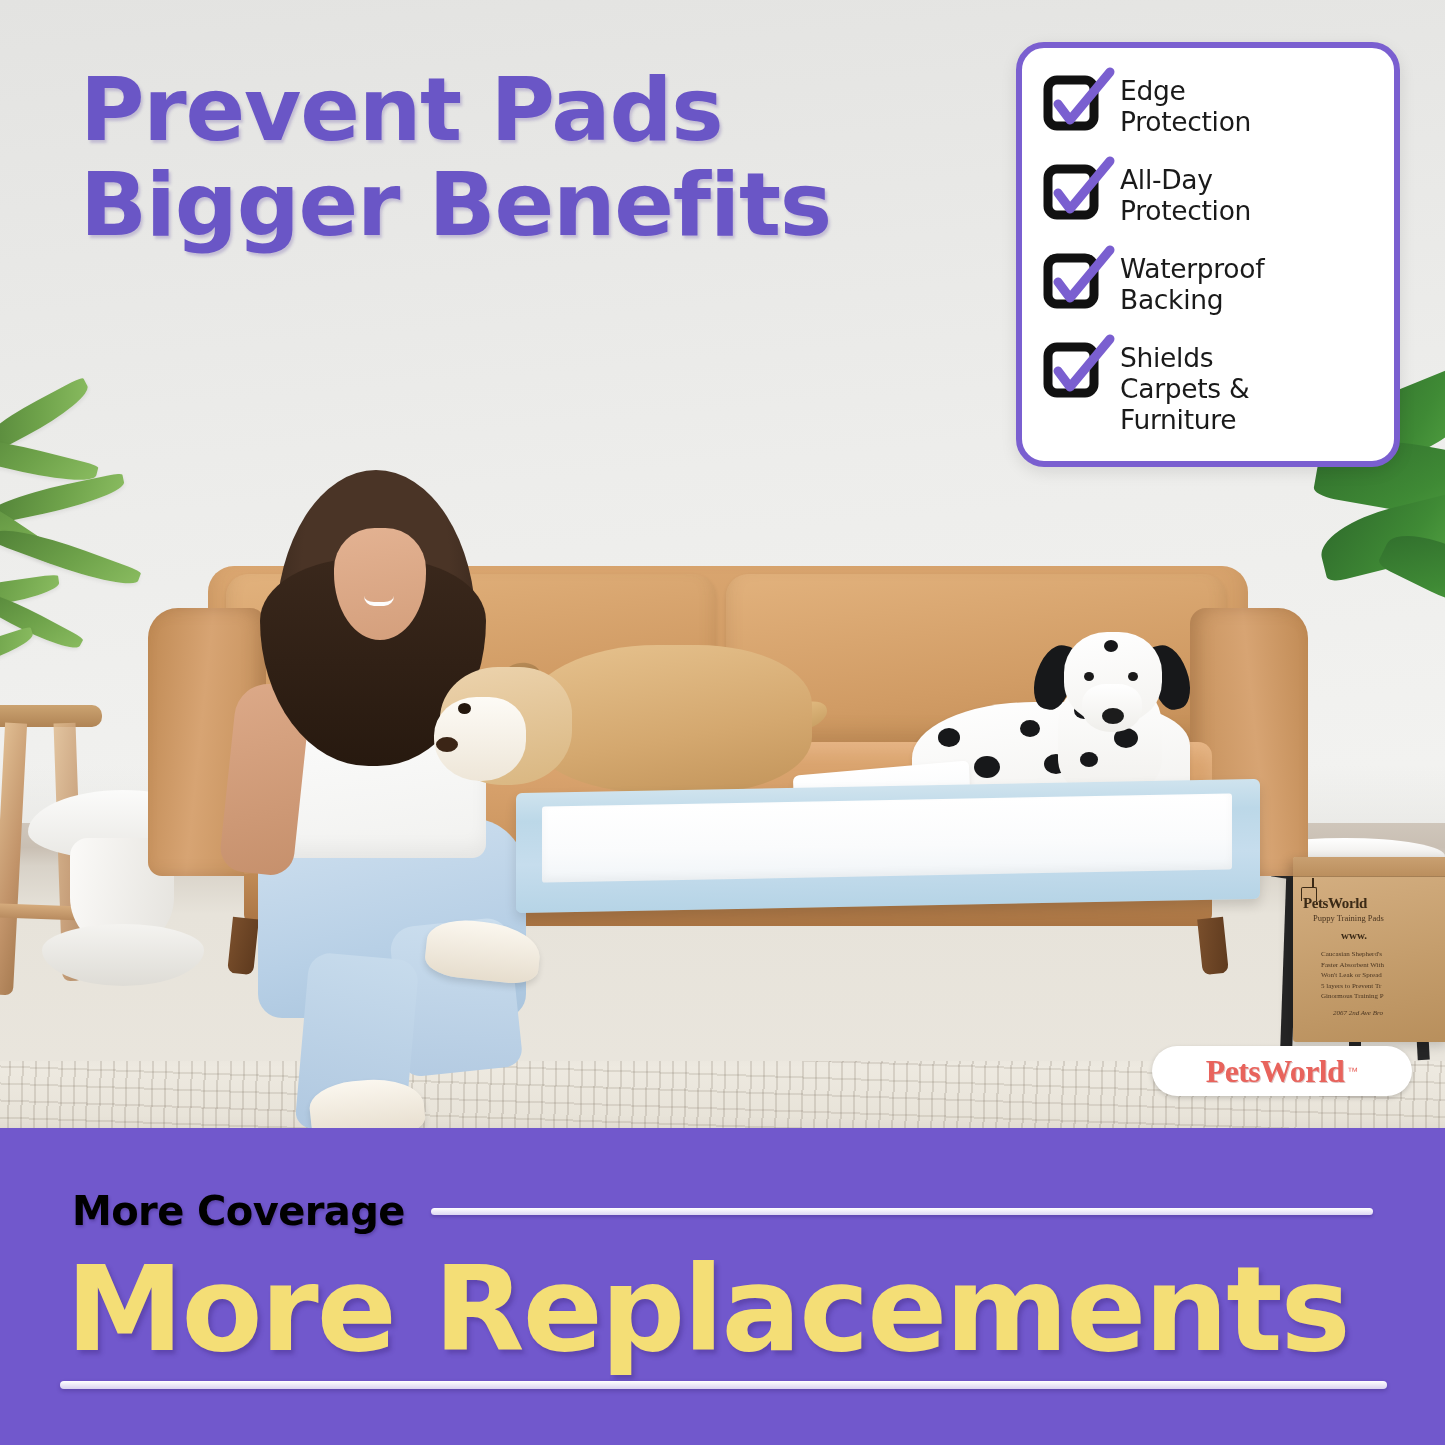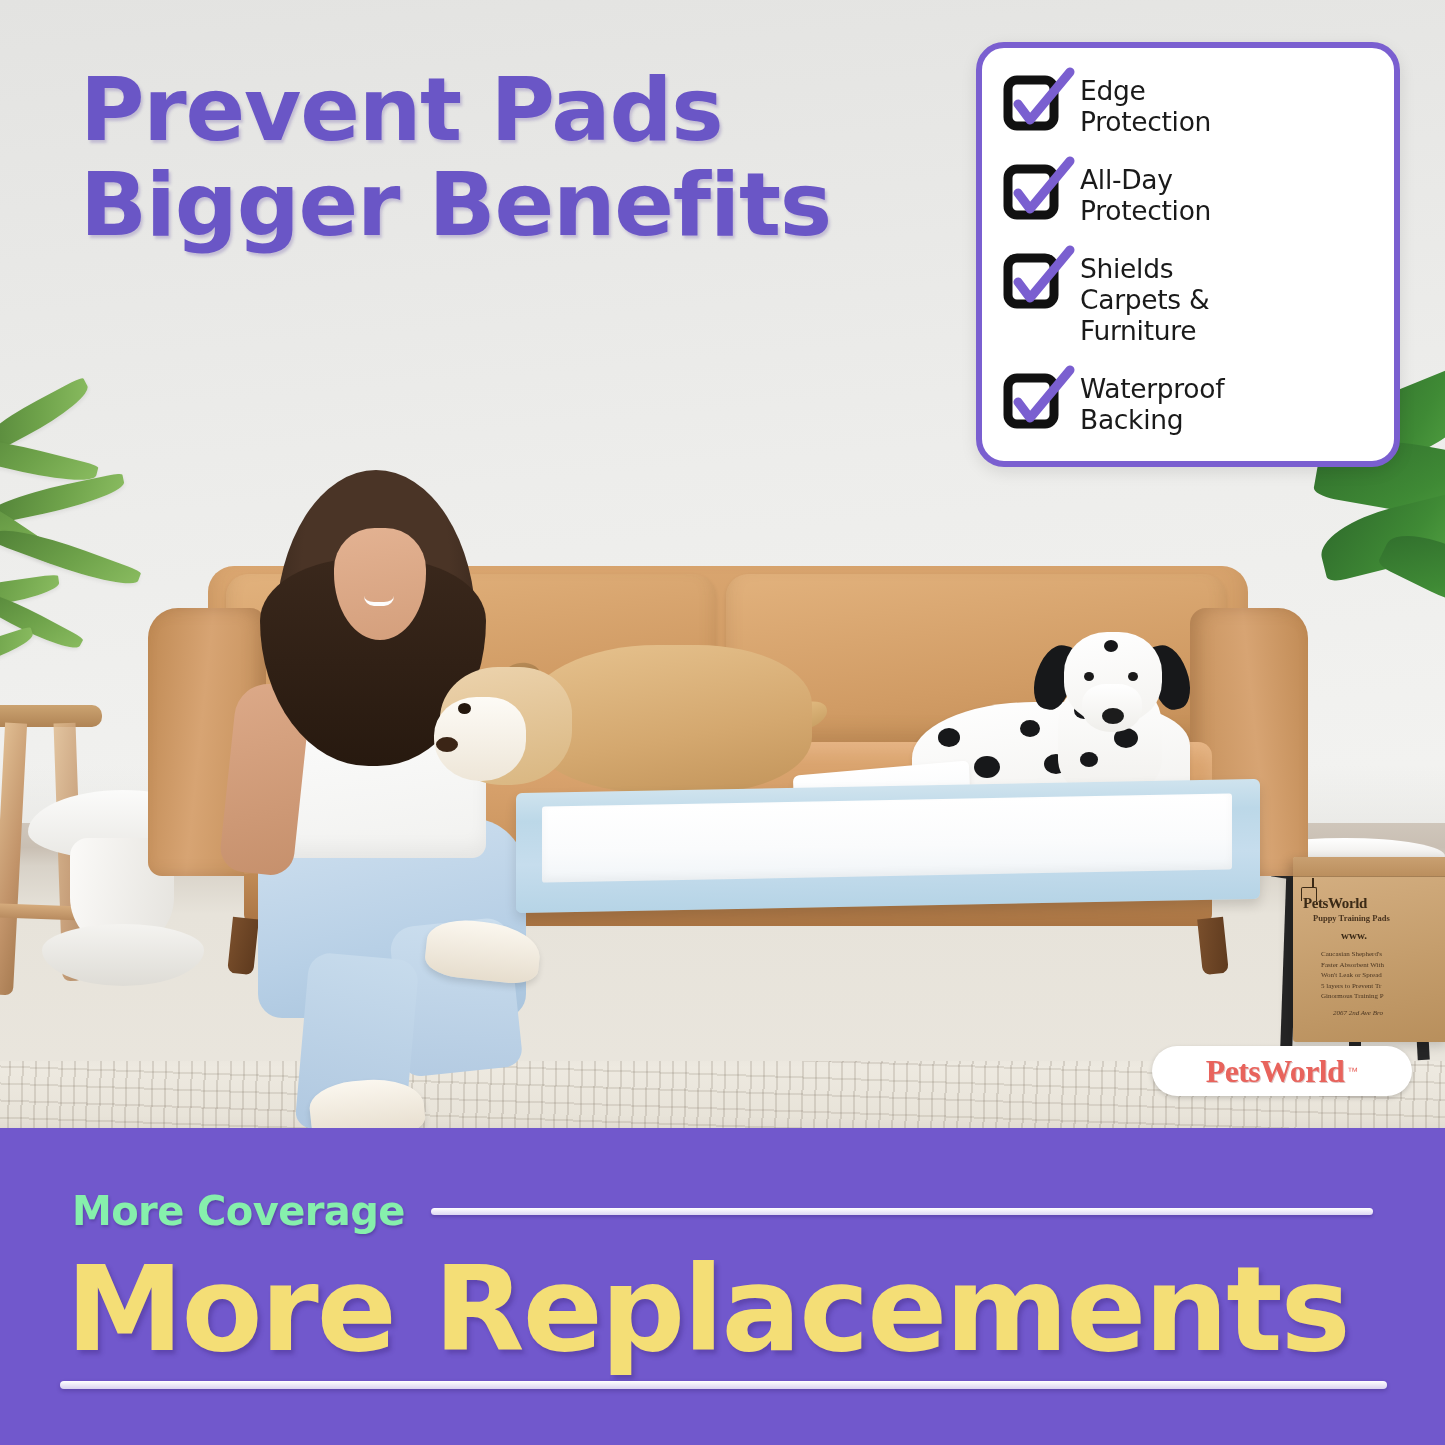--- a/index.html
+++ b/index.html
@@ -213,21 +213,21 @@
   
   .box { position:absolute; right:-6px; bottom:86px; width:158px; height:185px;
          background:linear-gradient(168deg,#d6b184,#c59e6d 55%,#b88f5c);
          border-radius:3px; box-shadow:-4px 4px 12px rgba(0,0,0,.18); overflow:hidden; }
   .box .flap { position:absolute; left:0; top:0; width:100%; height:20px;
          background:linear-gradient(#c9a071,#bb8f5e); border-bottom:1px solid rgba(110,78,42,.4); }
   .box .blogo { position:absolute; left:10px; top:38px; color:#3b2a16; font-weight:bold;
          font-size:15px; letter-spacing:-.4px; white-space:nowrap;
          font-family:"Liberation Serif", serif; }
   .box .bsub  { position:absolute; left:20px; top:56px; color:#4a3520; font-size:8.5px;
-         font-weight:bold; font-family:"Liberation Serif", serif; white-space:nowrap;text-align:right; }
+         font-weight:normal; font-family:"Liberation Serif", serif; white-space:nowrap;text-align:right; }
   .box .bweb  { position:absolute; left:48px; top:72px; color:#3b2a16; font-size:11px;
          font-weight:bold; font-family:"Liberation Serif", serif; white-space:nowrap; }
   .box .blist { position:absolute; left:28px; top:92px; right:-40px;
          font-family:"Liberation Serif", serif; font-size:7px; color:#4a3520; line-height:1.5; }
   .box .blist div { white-space:nowrap; overflow:hidden; }
   .box .baddr { position:absolute; left:40px; top:152px; font-style:italic; font-size:7px;
          color:#4a3520; font-family:"Liberation Serif", serif; white-space:nowrap; }
   .box .doghouse { position:absolute; left:8px; top:30px; width:16px; height:14px;
          border:1.6px solid #3b2a16; border-bottom:none; border-radius:2px 2px 0 0; }
   .box .doghouse:before { content:""; position:absolute; left:10px; top:-10px; width:2px; height:10px;
@@ -235,21 +235,21 @@
 
   
   .headline { position:absolute; left:80px; top:62px; width:840px; z-index:6; }
   .headline .hl {
     font-size:88px; font-weight:bold; line-height:1.08; color:#6a56c6;
     letter-spacing:-1.2px; text-shadow:2px 3px 3px rgba(110,90,170,.30);
     font-family:"DejaVu Sans", sans-serif; white-space:nowrap;
   }
 
   
-  .card { position:absolute; right:45px; top:42px; width:424px; z-index:7;
+  .card { position:absolute; right:45px; top:42px; width:384px; z-index:7;
           background:#ffffff; border:6px solid #7a5fd0; border-radius:28px;
           padding:26px 18px 26px 24px; box-shadow:0 5px 16px rgba(0,0,0,.10); }
   .crow { display:flex; align-items:flex-start; gap:20px; margin-bottom:26px; }
   .crow:last-child { margin-bottom:0; }
   .chk { position:relative; flex:0 0 auto; width:54px; height:52px; margin-top:2px; }
   .chk svg { position:absolute; left:-4px; top:-12px; width:74px; height:70px; overflow:visible; }
   .ctext { font-size:26.5px; line-height:1.17; color:#1a1a1a; font-weight:400;
            font-family:"DejaVu Sans", sans-serif; letter-spacing:-.3px; padding-top:1px; }
 
   
@@ -259,21 +259,21 @@
   .pill .pw { font-family:"Liberation Serif", serif; font-weight:bold; font-size:32px;
           color:#e8635c; letter-spacing:-.6px; text-shadow:1px 1px 0 rgba(140,40,40,.28); }
   .pill .tm { font-size:11px; color:#e8635c; vertical-align:super; margin-left:3px;
           font-family:"Liberation Sans", sans-serif; }
 
   
   .banner { position:absolute; left:0; bottom:0; width:1445px; height:317px;
             background:#7158cc; overflow:hidden; }
   .b-row1 { position:absolute; left:72px; top:60px; right:72px;
             display:flex; align-items:center; gap:26px; }
-  .b-small { font-size:40px; font-weight:bold; color:#86efac; white-space:nowrap;
+  .b-small { font-size:40px; font-weight:bold; color:#000000; white-space:nowrap;
              font-family:"DejaVu Sans", sans-serif; letter-spacing:-.6px;
              text-shadow:1px 2px 3px rgba(40,20,90,.30); }
   .b-rule  { flex:1; height:7px; background:linear-gradient(#ffffff,#dcd6f2);
              border-radius:4px; box-shadow:0 2px 3px rgba(40,20,90,.25); }
   .b-big   { position:absolute; left:66px; top:112px; font-size:118px; font-weight:bold;
              color:#f4de76; letter-spacing:-2px; white-space:nowrap;
              font-family:"DejaVu Sans", sans-serif;
              text-shadow:3px 4px 4px rgba(60,34,120,.34); }
   .b-rule2 { position:absolute; left:60px; right:58px; bottom:56px; height:8px;
              background:linear-gradient(#ffffff,#d8d1ef); border-radius:4px;
@@ -461,36 +461,36 @@
     </div>
 
     <div class="crow">
       <span class="chk">
         <svg viewBox="0 0 74 70">
           <rect x="6" y="16" width="46" height="46" rx="9" fill="none" stroke="#111111" stroke-width="9"></rect>
           <path d="M16 40 L28 56 L68 8" fill="none" stroke="#7a5fd0" stroke-width="9" stroke-linecap="round" stroke-linejoin="round"></path>
         </svg>
       </span>
       <span class="ctext">
-        <span>Shields</span><br>
-        <span>Carpets &amp;</span><br>
-        <span>Furniture</span>
+        <span>Waterproof</span><br>
+        <span>Backing</span>
       </span>
     </div>
 
     <div class="crow">
       <span class="chk">
         <svg viewBox="0 0 74 70">
           <rect x="6" y="16" width="46" height="46" rx="9" fill="none" stroke="#111111" stroke-width="9"></rect>
           <path d="M16 40 L28 56 L68 8" fill="none" stroke="#7a5fd0" stroke-width="9" stroke-linecap="round" stroke-linejoin="round"></path>
         </svg>
       </span>
       <span class="ctext">
-        <span>Waterproof</span><br>
-        <span>Backing</span>
+        <span>Shields</span><br>
+        <span>Carpets &amp;</span><br>
+        <span>Furniture</span>
       </span>
     </div>
 
   </div>
 
   <div class="pill">
     <span class="pw">PetsWorld</span>
     <span class="tm">™</span>
   </div>
 

